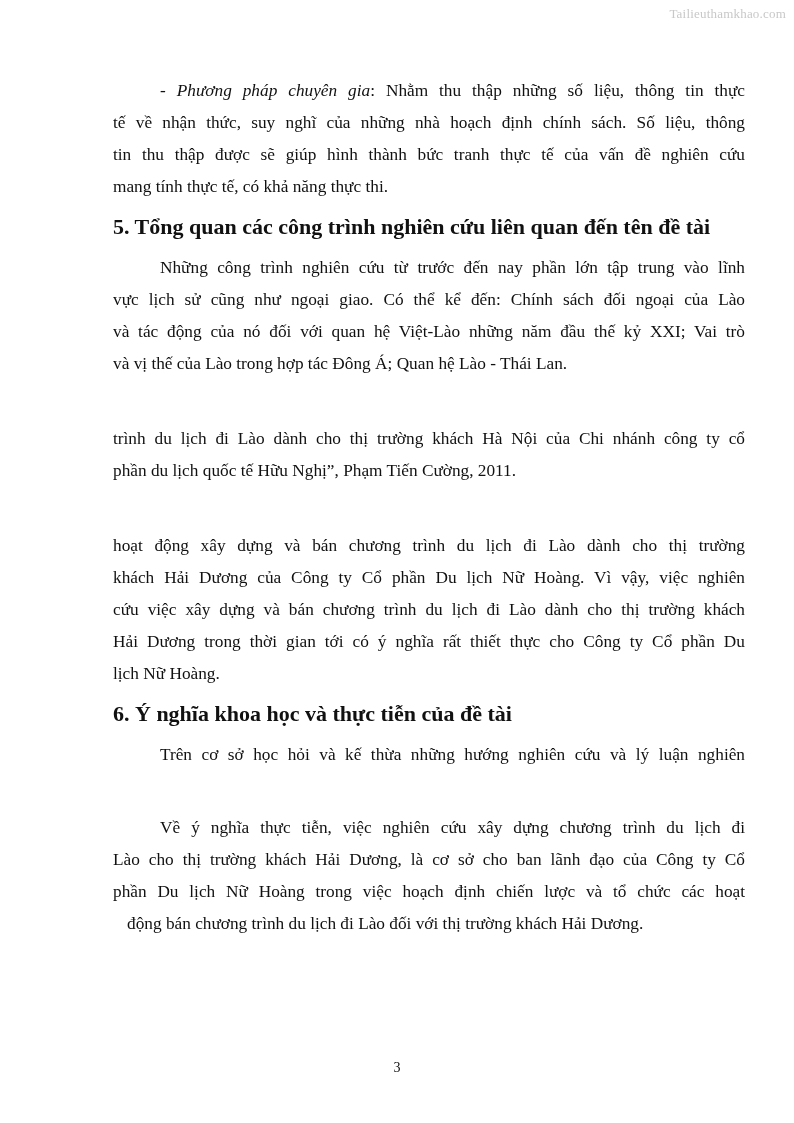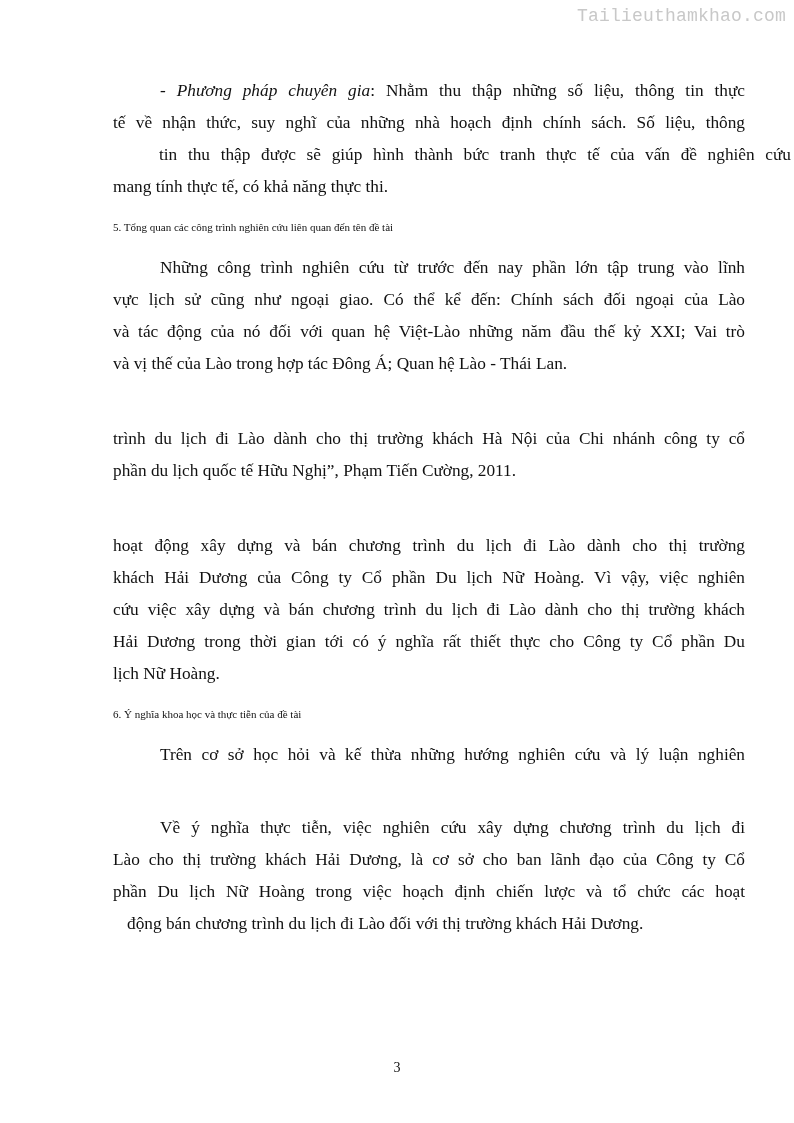--- a/index.html
+++ b/index.html
@@ -1,48 +1,48 @@
 <!DOCTYPE html>
 <html><head>
 <meta charset="utf-8">
 <style>
   html, body { margin: 0; padding: 0; background: #ffffff; }
   body { width: 794px; height: 1123px; position: relative; overflow: hidden; }
   .watermark {
     position: absolute; top: 6px; right: 8px;
-    font-family: Liberation Mono, monospace; font-size: 18px;
+    font-family: Liberation Serif, serif; font-size: 13px;
     color: #c8c8c8; letter-spacing: 0.2px;
   }
   .page {
     position: absolute; left: 0; top: 4px; width: 658px; height: 1123px;
     font-family: "Liberation Serif", serif; color: #111111;
   }
   .line {
     position: absolute; left: 113px; width: 632px;
     font-size: 17.3px; line-height: 22px; white-space: nowrap;
   }
   .justify { text-align: justify; text-align-last: justify; }
   .indent { left: 160px; width: 585px; }
-  .heading { font-weight: normal; font-size: 11px; }
+  .heading { font-weight: bold; font-size: 22px; }
   .italic { font-style: italic; }
   .page-number {
     position: absolute; left: 0; width: 794px; top: 1056px;
     text-align: center; font-family: "Liberation Serif", serif; font-size: 14px; color: #111;
   }
 </style>
 </head>
 <body>
 
 <div class="watermark">Tailieuthamkhao.com</div>
 
 <div class="page">
 
   <div class="line indent justify" style="top:76px;"><span class="italic">- Phương pháp chuyên gia</span><span>: Nhằm thu thập những số liệu, thông tin thực</span></div>
   <div class="line justify" style="top:108px;">tế về nhận thức, suy nghĩ của những nhà hoạch định chính sách. Số liệu, thông</div>
-  <div class="line justify" style="top:140px;margin-left:46px;">tin thu thập được sẽ giúp hình thành bức tranh thực tế của vấn đề nghiên cứu</div>
+  <div class="line justify" style="top:140px;">tin thu thập được sẽ giúp hình thành bức tranh thực tế của vấn đề nghiên cứu</div>
   <div class="line" style="top:172px;">mang tính thực tế, có khả năng thực thi.</div>
 
   <div class="line heading" style="top:212px;">5. Tổng quan các công trình nghiên cứu liên quan đến tên đề tài</div>
 
   <div class="line indent justify" style="top:253px;">Những công trình nghiên cứu từ trước đến nay phần lớn tập trung vào lĩnh</div>
   <div class="line justify" style="top:285px;">vực lịch sử cũng như ngoại giao. Có thể kể đến: Chính sách đối ngoại của Lào</div>
   <div class="line justify" style="top:317px;">và tác động của nó đối với quan hệ Việt-Lào những năm đầu thế kỷ XXI; Vai trò</div>
   <div class="line" style="top:349px;">và vị thế của Lào trong hợp tác Đông Á; Quan hệ Lào - Thái Lan.</div>
 
   <div class="line justify" style="top:424px;">trình du lịch đi Lào dành cho thị trường khách Hà Nội của Chi nhánh công ty cổ</div>

